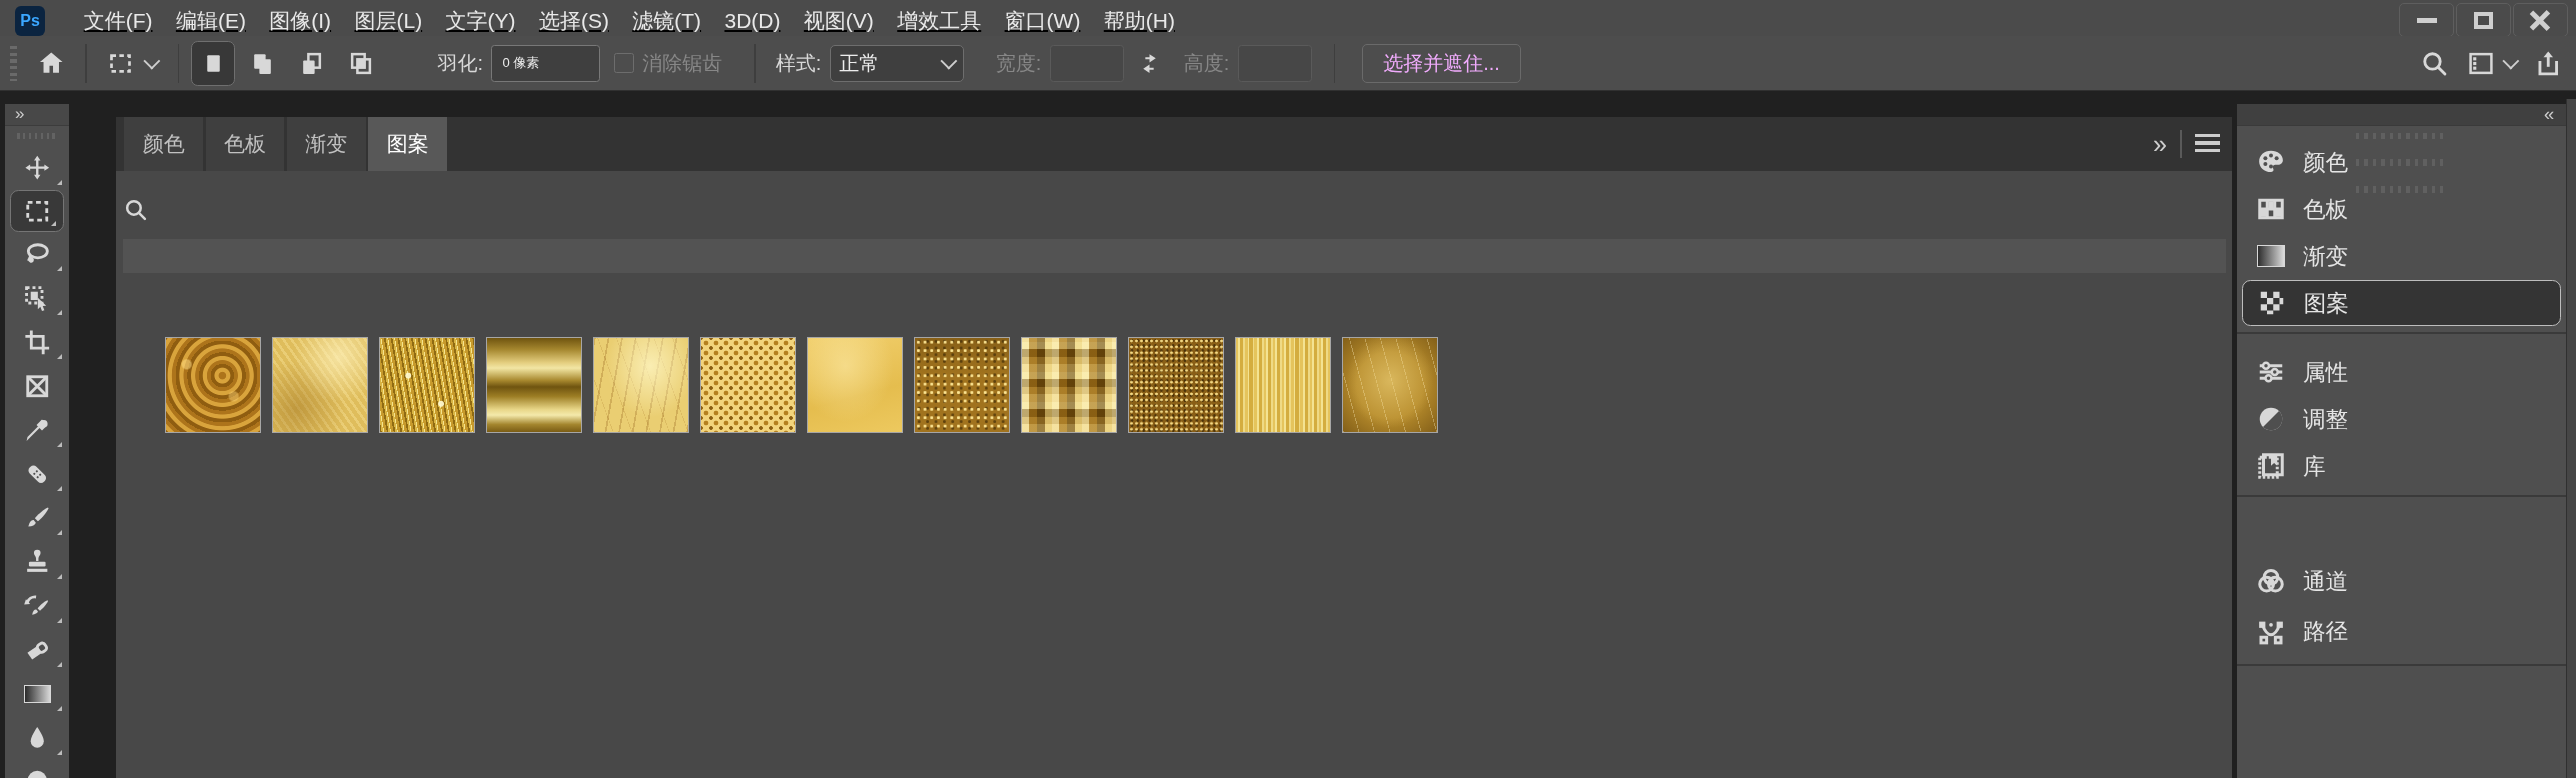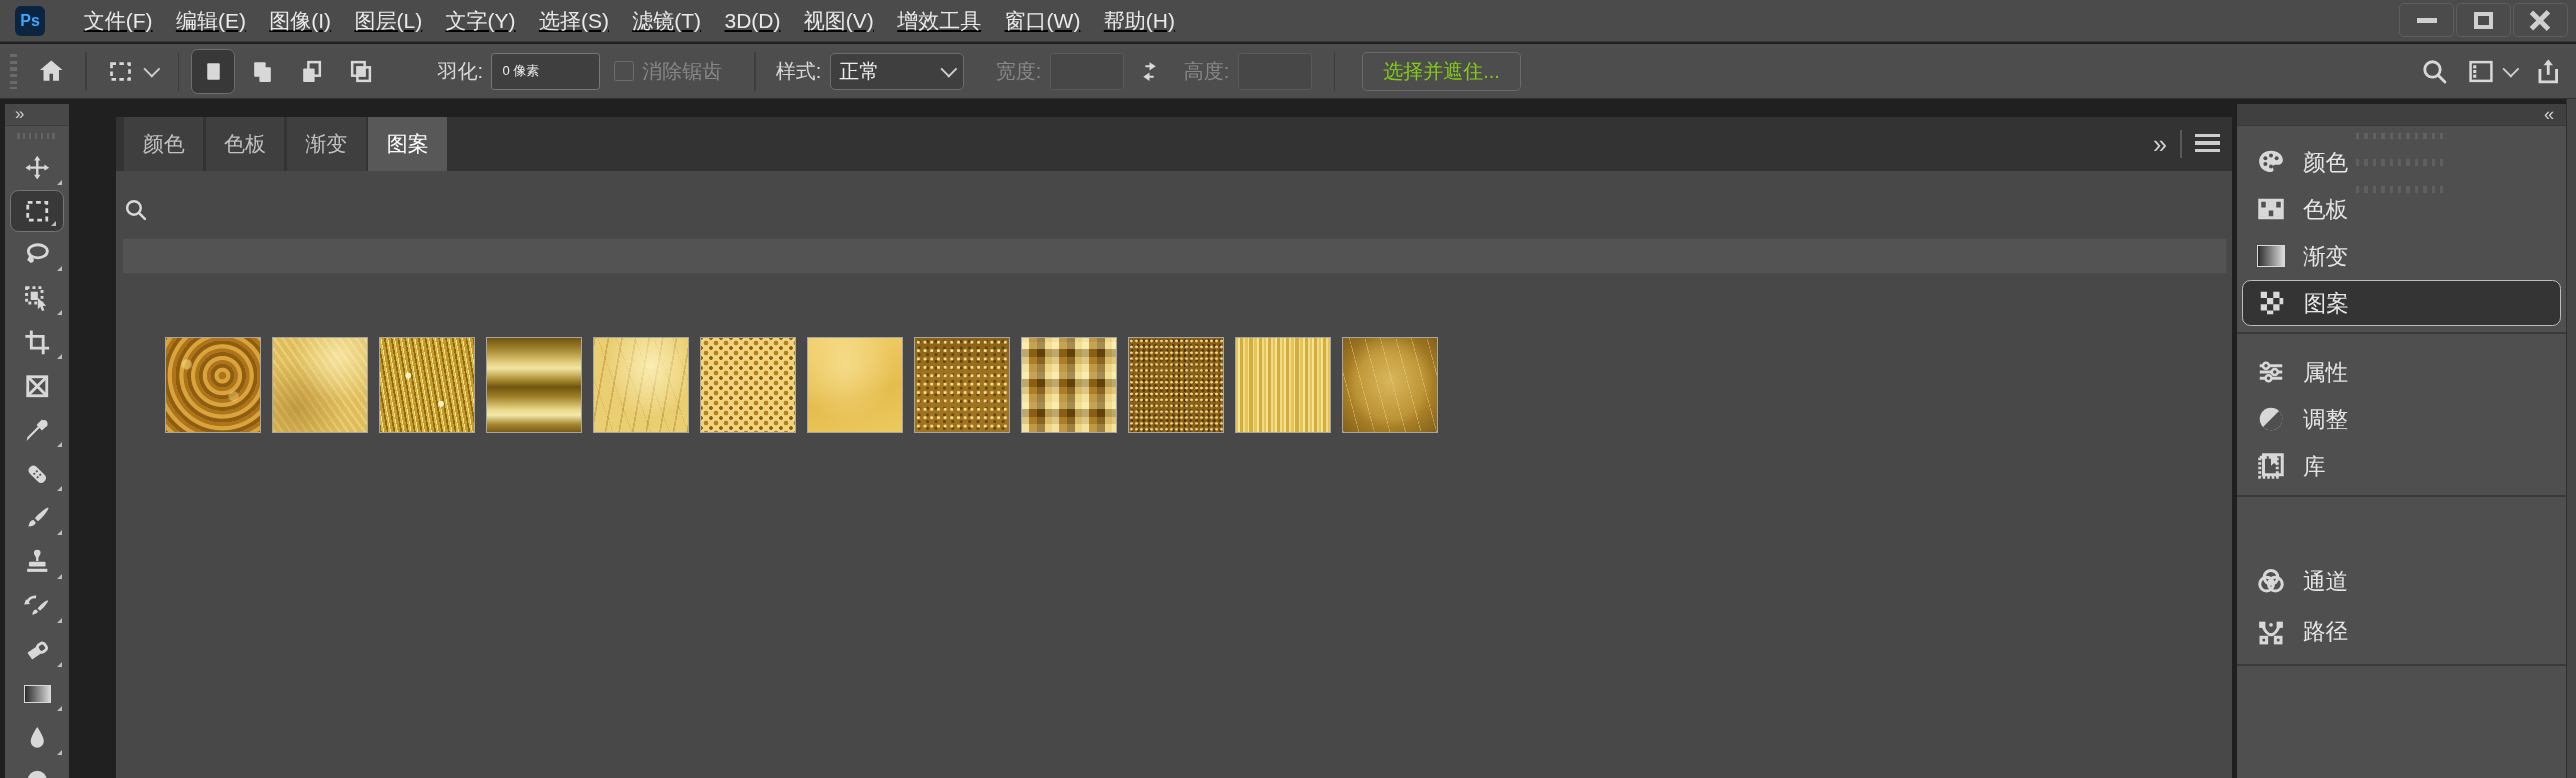--- a/index.html
+++ b/index.html
@@ -19,37 +19,37 @@
   .win-btn { width:55px; height:34px; border:0.8px solid #5e5e5e; border-radius:5px;
     display:flex; align-items:center; justify-content:center; color:#d2d2d2; }
   .glyph-min { width:20px; height:5px; background:#cfcfcf; }
   .glyph-max { width:18.4px; height:17px; border:4.2px solid #cfcfcf; }
   .glyph-close { position:relative; width:20px; height:20px; }
   .glyph-close:before,.glyph-close:after { content:""; position:absolute; left:-1.7px; top:7.5px;
     width:23.5px; height:5px; background:#cfcfcf; }
   .glyph-close:before { transform:rotate(45deg); } .glyph-close:after { transform:rotate(-45deg); }
 
   
-  .optionsbar { position:absolute; left:0; top:44px; width:2576px; height:55px;
+  .optionsbar { position:absolute; left:0; top:36px; width:2576px; height:55px;
     background:#4d4d4d; border-bottom:1.7px solid #303030; display:flex; align-items:center; }
   .ob-grip { position:absolute; left:10px; top:10px; width:6.7px; height:35px;
     background:repeating-linear-gradient(180deg,#6a6a6a 0 3.4px,transparent 3.4px 6.7px); }
   .ob-sep { width:1.7px; height:39px; background:#3e3e3e; margin:0 11.7px; }
   .ob-icon-btn { display:flex; align-items:center; justify-content:center; height:44px; padding:0 8.4px; }
   .ob-label { font-size:20px; color:#d8d8d8; padding:0 8.4px; white-space:nowrap; }
   .ob-label.disabled { color:#878787; }
   .ob-input { width:109px; height:37px; background:#3f3f3f; border:1.7px solid #787878; border-radius:3.4px;
     color:#eee; font-size:13px; padding:0 10px; font-family:inherit; }
   .ob-input.small { width:74px; }
   .ob-input.disabled { background:#474747; border-color:#5a5a5a; }
   .checkbox { width:20px; height:20px; border:1.7px solid #6d6d6d; border-radius:2.5px; background:transparent; margin-left:13.4px; }
   .dropdown { display:flex; align-items:center; justify-content:space-between; width:134px; height:37px;
     background:#3f3f3f; border:1.7px solid #6e6e6e; border-radius:5px; padding:0 8.4px; color:#ececec; font-size:20px; }
   .btn-outline { height:39px; padding:0 20px; border:1.7px solid #6a6a6a; border-radius:5px;
-    color:#84cc16; font-size:20px; background:transparent; display:flex; align-items:center; margin-left:15px; }
+    color:#f0abfc; font-size:20px; background:transparent; display:flex; align-items:center; margin-left:15px; }
   .mode-group { display:flex; gap:5px; align-items:center; }
   .mode-btn { width:44px; height:45px; display:flex; align-items:center; justify-content:center; border-radius:6.7px; }
   .mode-btn.selected { background:#383838; border:1.7px solid #6f6f6f; }
   .ob-right { position:absolute; right:13.4px; top:0; height:55px; display:flex; align-items:center; gap:17px; }
   .chev { width:11.7px; height:11.7px; border-right:2.5px solid #cfcfcf; border-bottom:2.5px solid #cfcfcf;
     transform:rotate(45deg); margin-top:-5px; }
 
   
   .toolbar { position:absolute; left:5px; top:104px; width:64px; height:674px; background:#4f4f4f; }
   .tb-header { height:22px; background:#484848; border-bottom:1.7px solid #3c3c3c; color:#cfcfcf;

